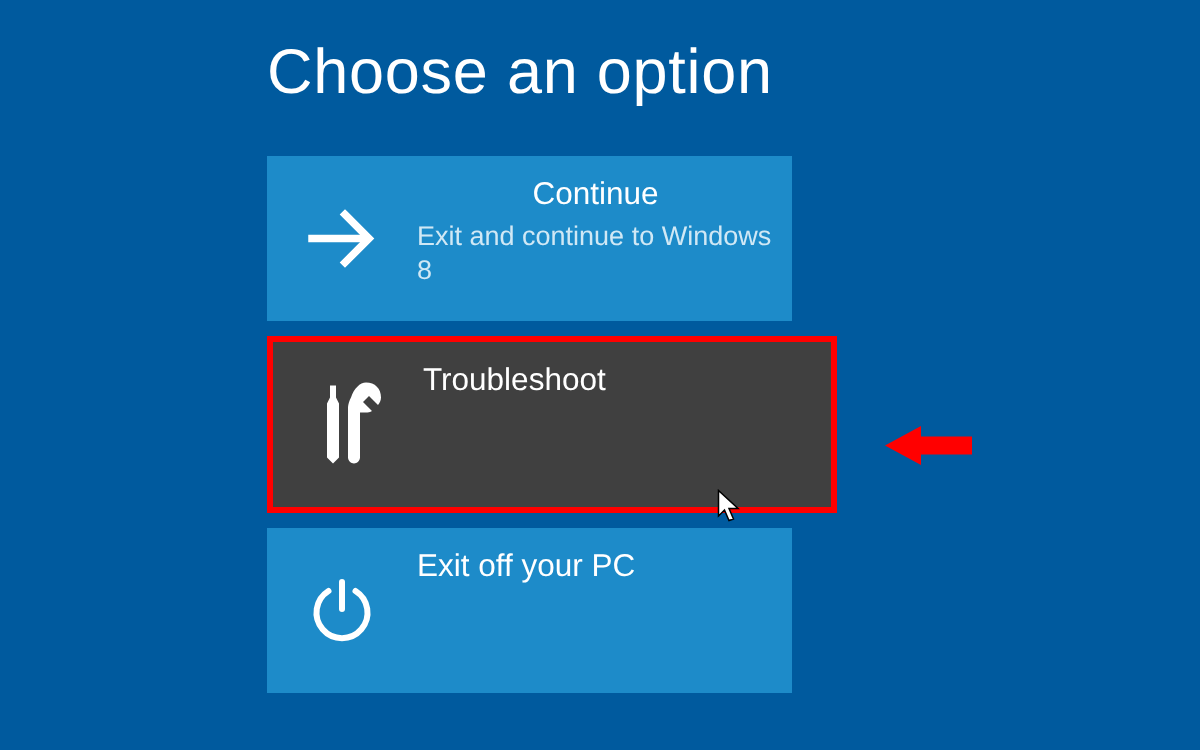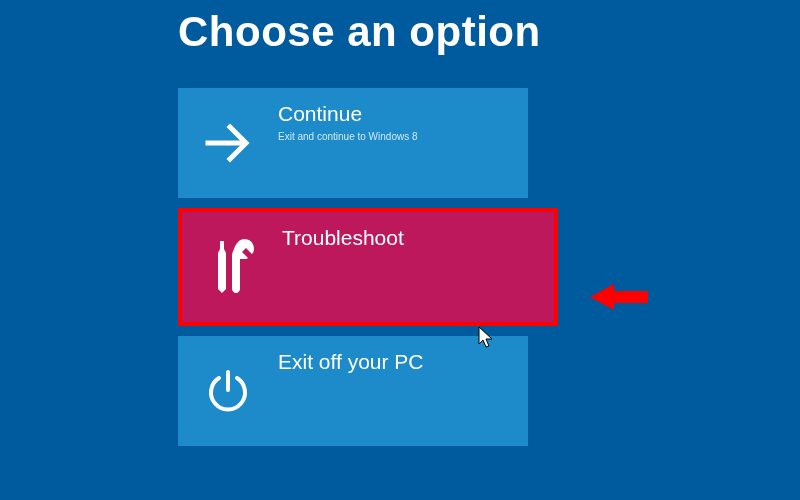--- a/index.html
+++ b/index.html
@@ -11,64 +11,65 @@
       width: 800px;
       height: 500px;
       background: #005a9e;
       font-family: "Segoe UI", -apple-system, sans-serif;
       color: #ffffff;
       overflow: hidden;
       position: relative;
     }
     .page-title {
       font-size: 42px;
-      font-weight: 700;
+      font-weight: 400;
       margin-left: 178px;
-      margin-top: 8px;
+      margin-top: 24px;
       letter-spacing: 0.5px;
     }
     .options {
       margin-left: 178px;
       margin-top: 32px;
     }
     .option-tile {
       display: flex;
       align-items: flex-start;
       width: 350px;
       height: 110px;
       background: #1d8bc9;
       margin-bottom: 10px;
       cursor: pointer;
       position: relative;
     }
     .option-tile.highlighted {
-      background: #be185d;
+      background: #404040;
       border: 4px solid #ff0000;
       width: 380px;
       height: 118px;
     }
     .icon-box {
       width: 100px;
       height: 100%;
       display: flex;
       align-items: center;
       justify-content: center;
       flex-shrink: 0;
     }
     .option-text {
       padding-top: 14px;
       padding-right: 12px;
     }
     .option-title {
       font-size: 21px;
       font-weight: 400;
       margin-bottom: 4px;
+      text-align: center;
     }
     .option-desc {
-      font-size: 10px;
+      font-size: 18px;
       font-weight: 300;
       color: #d0e8f5;
       line-height: 1.3;
     }
     .cursor {
       position: absolute;
       left: 478px;
       top: 326px;
       pointer-events: none;
     }

